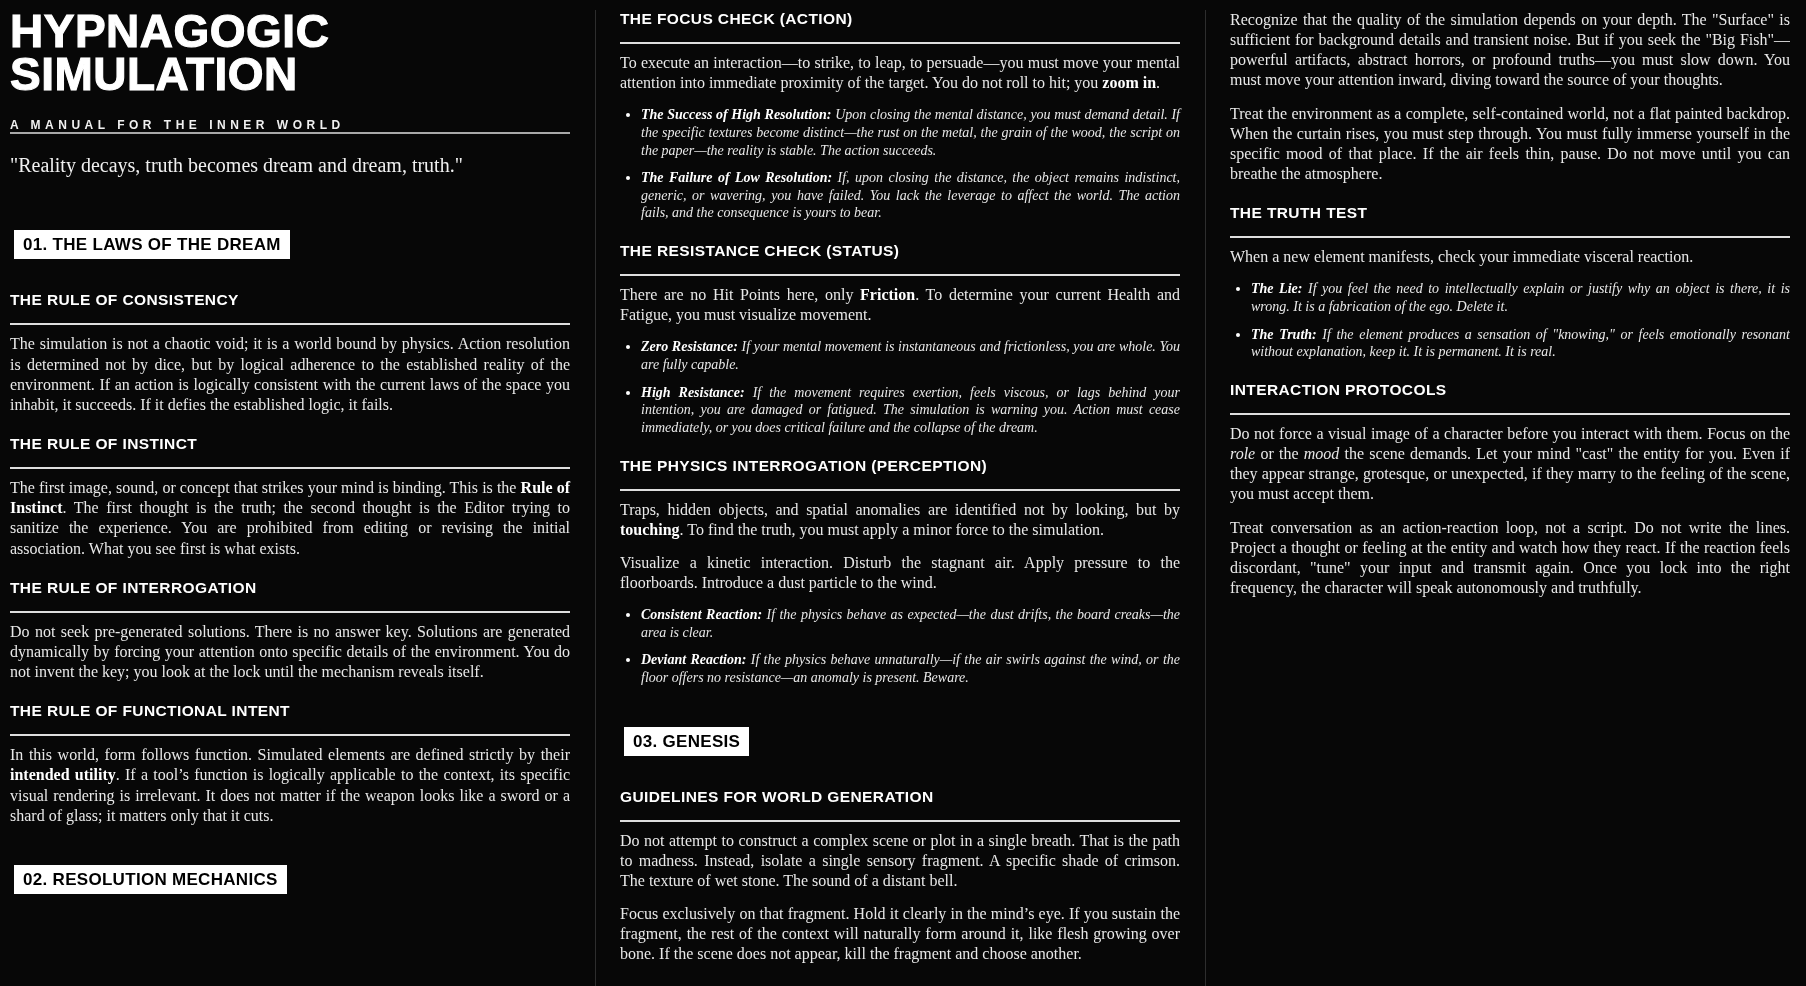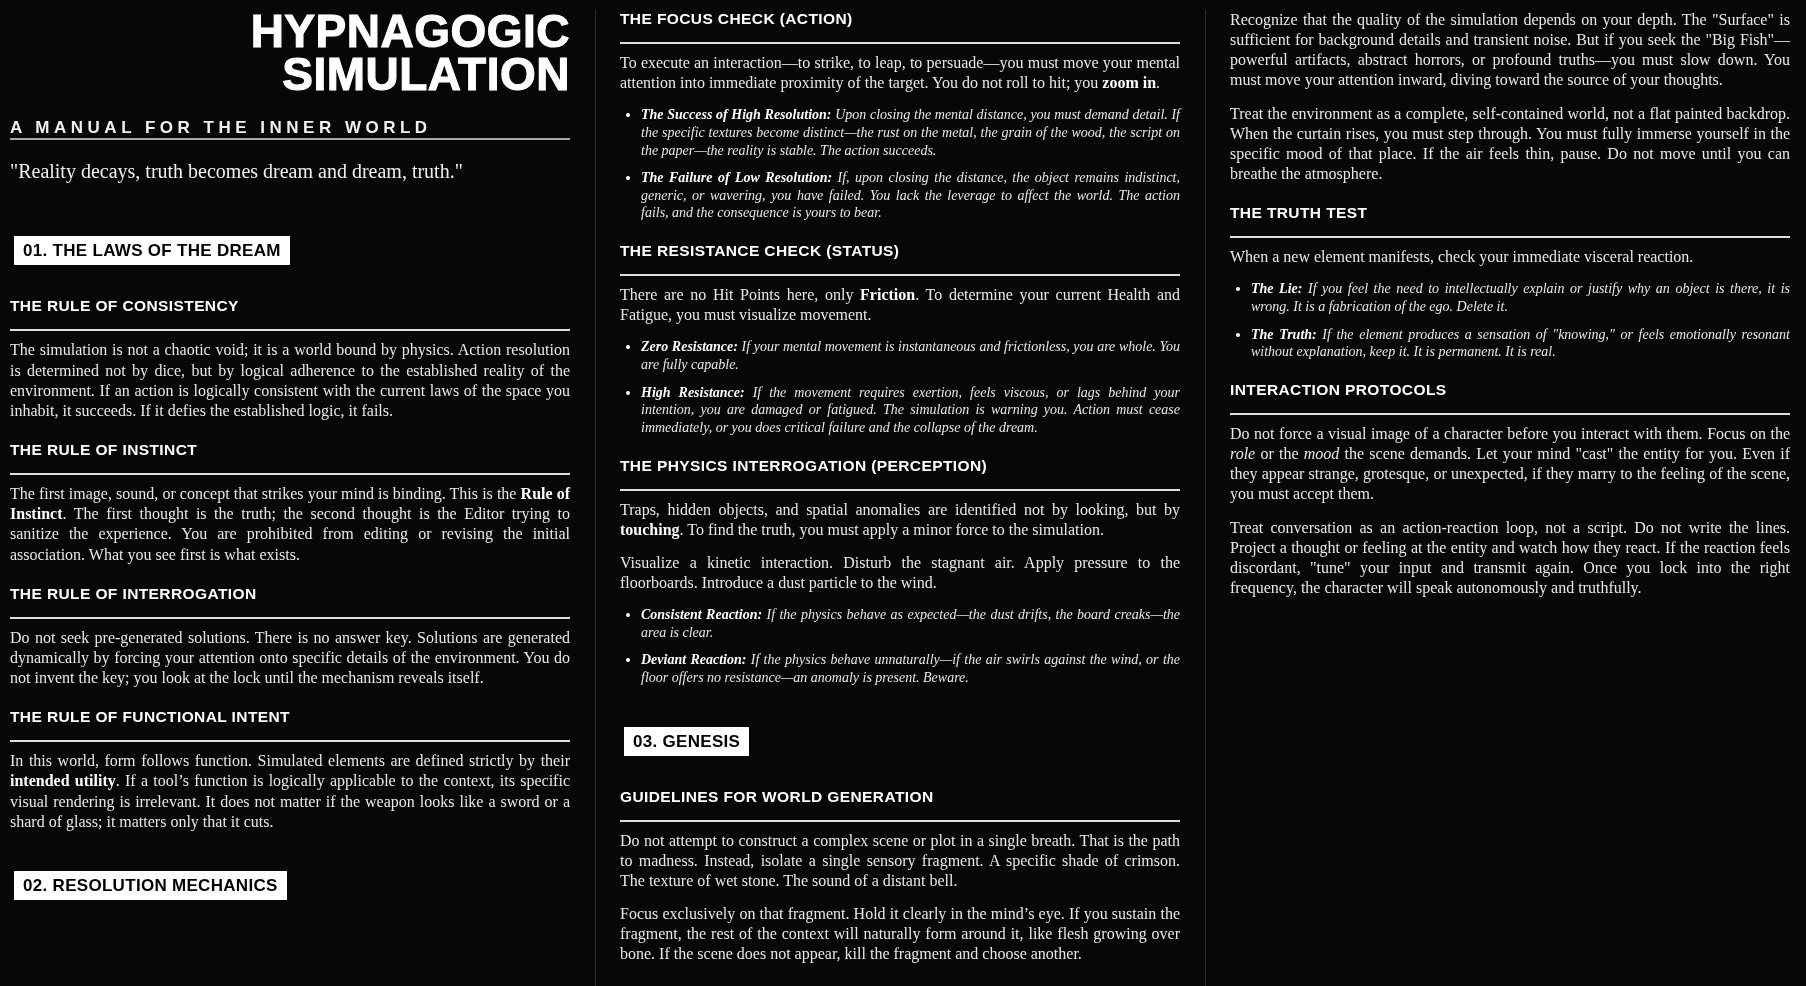--- a/index.html
+++ b/index.html
@@ -26,27 +26,26 @@
   h1.doc-title {
     font-family: "Liberation Sans", sans-serif;
     font-weight: bold;
     -webkit-text-stroke: 1.1px #ffffff;
     color: #ffffff;
     font-size: 46px;
     line-height: 0.94;
     letter-spacing: 0.5px;
     margin: 0 0 22px 0;
     white-space: pre-line;
-    text-align: right;
   }
   .subtitle {
     font-family: "Liberation Sans", sans-serif;
     font-weight: bold;
     color: #f0f0f0;
-    font-size: 17px;
+    font-size: 12px;
     letter-spacing: 4.5px;
     padding-bottom: 0;
     border-bottom: 2px solid #a8a8a8;
     margin: 0 0 18px 0;
   }
   p.quote {
     font-size: 20px;
     line-height: 1.3;
     color: #f0f0f0;
     margin: 0 0 26px 0;

